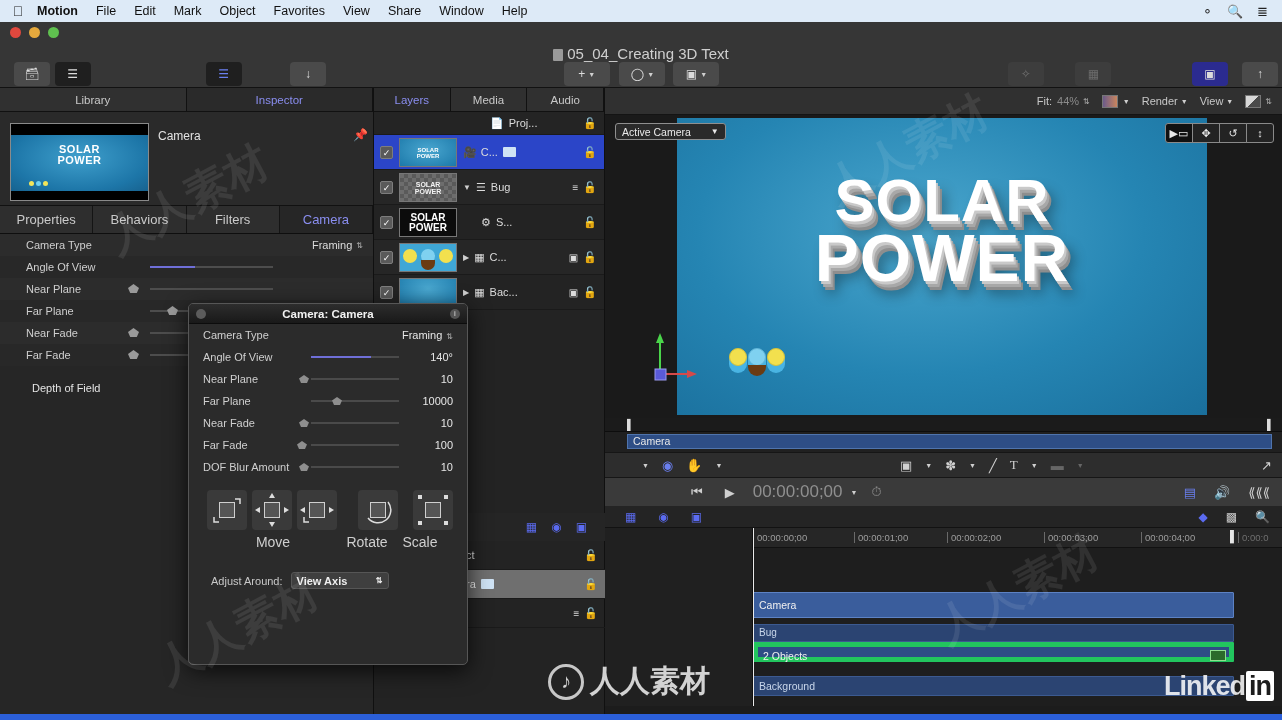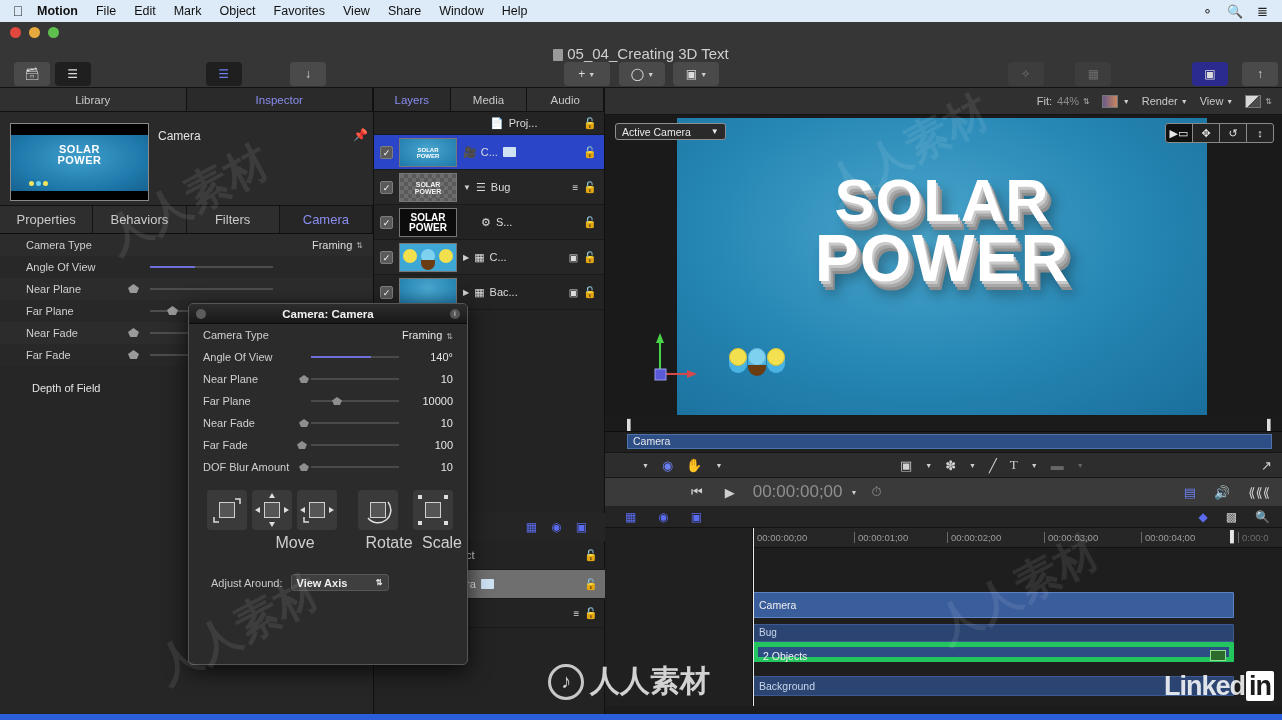--- a/index.html
+++ b/index.html
@@ -94,21 +94,21 @@
   .hrow .hv { position:absolute; right:14px; font-size:11px; color:#e6e6e6; }
   .hrow .hv2 { position:absolute; left:100px; font-size:11px; color:#e6e6e6; }
   .htrack { position:absolute; left:122px; right:68px; top:10px; height:2px; background:#4a4a4a; }
   .hfill { position:absolute; left:122px; width:60px; top:10px; height:2px; background:#6f6fd8; }
   .hknob { position:absolute; top:7px; width:10px; height:8px; background:#8e8e8e;
     clip-path:polygon(50% 0,100% 45%,80% 100%,20% 100%,0 45%); }
   #hudicons { display:flex; align-items:flex-start; padding:12px 0 0 18px; gap:5px; }
   .xfbtn { width:40px; height:40px; background:#3a3a3a; border-radius:4px; position:relative; }
   .xfbtn .sq { position:absolute; left:12px; top:12px; width:16px; height:16px;
     border:1.5px solid #cfcfcf; background:#555; }
-  .xflabels { display:flex; padding:4px 0 0 18px; font-size:16px; color:#cfcfcf;justify-content:flex-end; }
+  .xflabels { display:flex; padding:4px 0 0 18px; font-size:14px; color:#cfcfcf; }
   #hudhelp { text-align:center; font-size:11px; color:#c0c0c0; padding:18px 22px 0; line-height:15px; }
   #hudfoot { display:flex; align-items:center; padding:22px 0 0 22px; font-size:11px; color:#c8c8c8; }
   #adjsel { margin-left:8px; width:98px; height:17px; background:#3f3f3f; border:1px solid #565656;
     border-radius:3px; display:flex; align-items:center; padding:0 5px; font-size:11px; color:#efefef;
     font-weight:bold; }
   #adjsel .st { margin-left:auto; font-size:8px; }
 
   
   #layerpane { position:absolute; left:374px; top:88px; width:231px; height:632px;
     background:#232323; border-right:1px solid #101010; }

